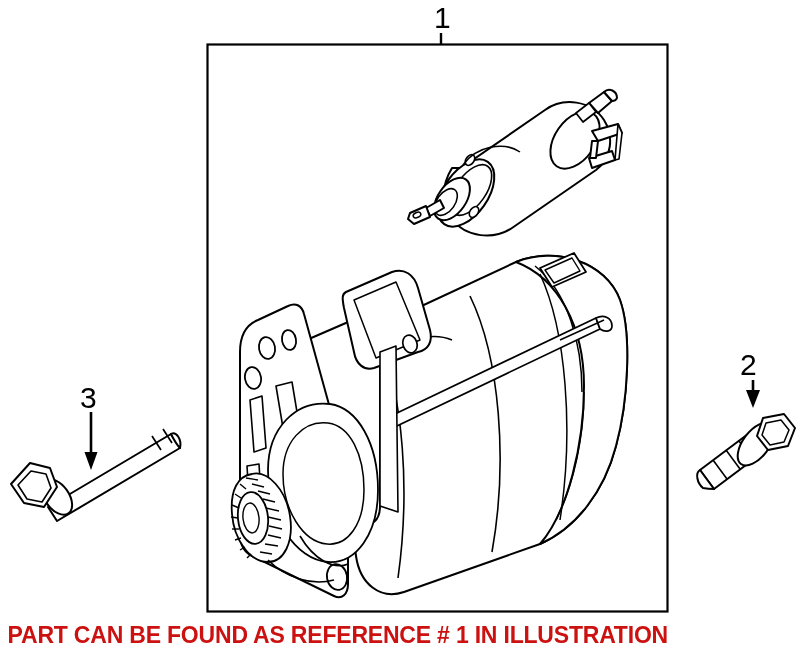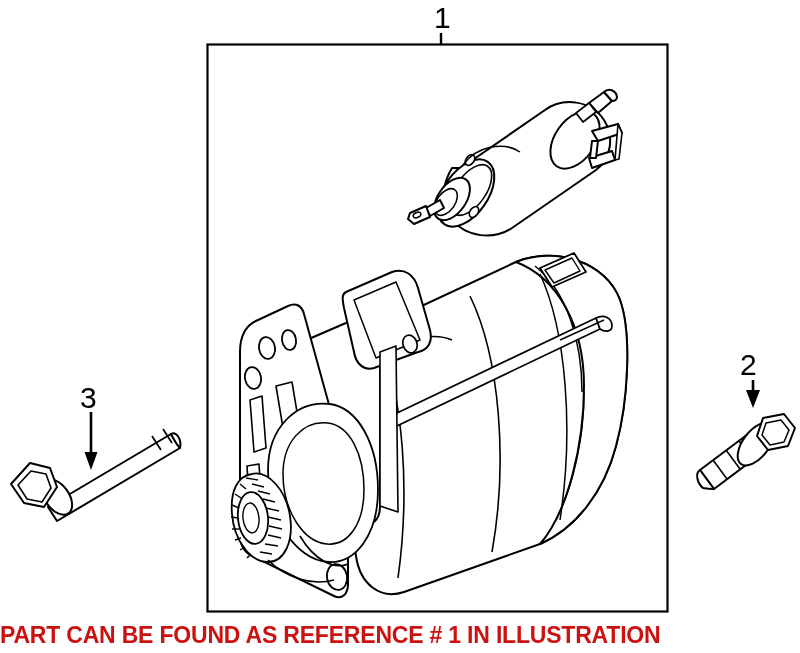--- a/index.html
+++ b/index.html
@@ -32,21 +32,21 @@
   }
   #callout-1-label { left: 434px; top: 3px; }
   #callout-2-label { left: 740px; top: 350px; }
   #callout-3-label { left: 80px; top: 383px; }
 
   #footnote-text {
     position: absolute;
     left: 0px;
     top: 622px;
     width: 668px;
-    text-align: left;
+    text-align: right;
     font-family: "Liberation Sans Narrow", "Liberation Sans", sans-serif;
     font-size: 23px;
     font-weight: bold;
     letter-spacing: -0.2px;
     color: #cc1111;
     white-space: nowrap;
     user-select: none;
   }
 </style>
 </head>

